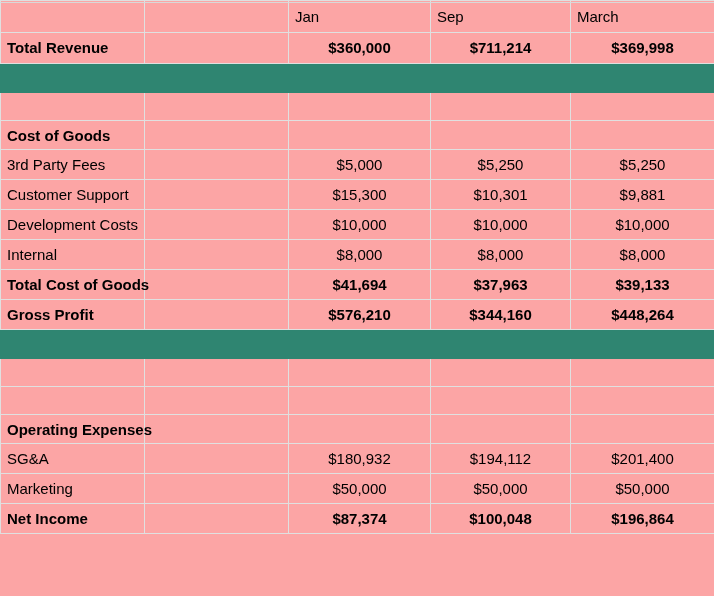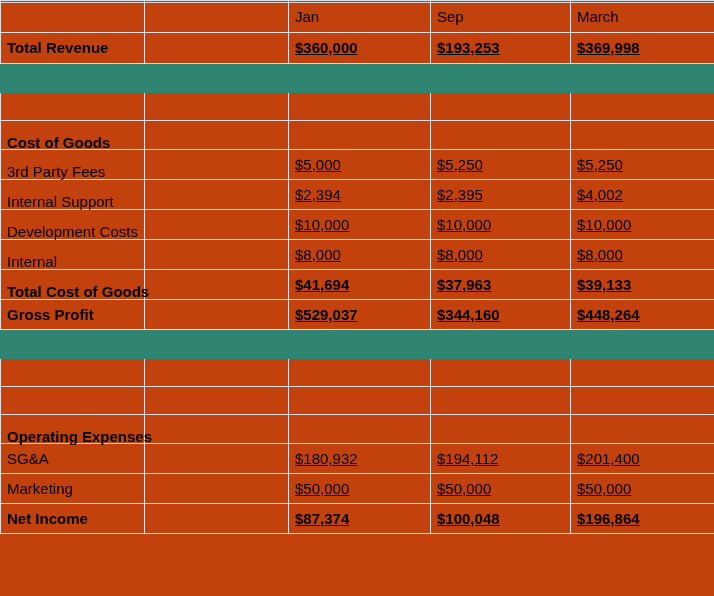--- a/index.html
+++ b/index.html
@@ -9,21 +9,21 @@
   }
   body {
     font-family: "Liberation Sans", sans-serif;
     -webkit-font-smoothing: antialiased;
   }
   #sheet {
     position: relative;
     width: 714px;
     height: 596px;
     overflow: hidden;
-    background: #c2410c;
+    background: #fca5a5;
   }
   table.grid {
     border-collapse: collapse;
     table-layout: fixed;
     width: 714px;
     font-size: 15px;
     color: #000000;
   }
   table.grid col.c-label  { width: 144px; }
   table.grid col.c-spacer { width: 144px; }
@@ -41,37 +41,36 @@
     overflow: visible;
     box-sizing: border-box;
   }
   
   tr.r-head td { height: 31px; line-height: 31px; }
   tr.r-total-revenue td { height: 30px; line-height: 30px; }
   tr.r-green td { height: 29px; line-height: 29px; }
   tr.r-blank-tall td { height: 28px; line-height: 28px; }
 
   td.num {
-    text-align: left;
+    text-align: center;
     font-variant-numeric: tabular-nums;
-    text-decoration: underline;
   }
   td.lbl { text-align: left; }
   td.bold, td.bold * { font-weight: bold; }
 
   
   td.overflow {
     position: relative;
     border-right-color: transparent;
     z-index: 2;
   }
   td.overflow > span {
     position: absolute;
     left: 6px;
-    top: 7px;
+    top: 0;
     white-space: nowrap;
   }
 
   tr.green-band td {
     background: #2f8571;
     border-color: #2f8571;
     border-bottom-color: #2f8571;
     border-top-color: #2f8571;
   }
   tr.green-band td.sep {
@@ -104,21 +103,21 @@
         <td class="lbl"></td>
         <td class="lbl"></td>
         <td class="lbl">Jan</td>
         <td class="lbl">Sep</td>
         <td class="lbl">March</td>
       </tr>
     <tr class="r-total-revenue">
           <td class="lbl bold">Total Revenue</td>
           <td class="lbl"></td>
           <td class="num bold">$360,000</td>
-          <td class="num bold">$193,253</td>
+          <td class="num bold">$711,214</td>
           <td class="num bold">$369,998</td>
         </tr>
         <tr class="r-band-1 green-band r-green">
           <td class="lbl"></td>
           <td class="lbl sep"></td>
           <td class="num"></td>
           <td class="num"></td>
           <td class="num"></td>
         </tr>
         <tr class="r-spacer-1 r-blank-tall">
@@ -139,28 +138,28 @@
         </tr>
         <tr class="r-third-party-fees">
           <td class="lbl overflow">
             <span>3rd Party Fees</span>
           </td>
           <td class="lbl"></td>
           <td class="num">$5,000</td>
           <td class="num">$5,250</td>
           <td class="num">$5,250</td>
         </tr>
-        <tr class="r-internal-support">
-          <td class="lbl overflow">
-            <span>Internal Support</span>
-          </td>
-          <td class="lbl"></td>
-          <td class="num">$2,394</td>
-          <td class="num">$2,395</td>
-          <td class="num">$4,002</td>
+        <tr class="r-customer-support">
+          <td class="lbl overflow">
+            <span>Customer Support</span>
+          </td>
+          <td class="lbl"></td>
+          <td class="num">$15,300</td>
+          <td class="num">$10,301</td>
+          <td class="num">$9,881</td>
         </tr>
         <tr class="r-development-costs">
           <td class="lbl overflow">
             <span>Development Costs</span>
           </td>
           <td class="lbl"></td>
           <td class="num">$10,000</td>
           <td class="num">$10,000</td>
           <td class="num">$10,000</td>
         </tr>
@@ -178,21 +177,21 @@
             <span>Total Cost of Goods</span>
           </td>
           <td class="lbl"></td>
           <td class="num bold">$41,694</td>
           <td class="num bold">$37,963</td>
           <td class="num bold">$39,133</td>
         </tr>
         <tr class="r-gross-profit">
           <td class="lbl bold">Gross Profit</td>
           <td class="lbl"></td>
-          <td class="num bold">$529,037</td>
+          <td class="num bold">$576,210</td>
           <td class="num bold">$344,160</td>
           <td class="num bold">$448,264</td>
         </tr>
         <tr class="r-band-2 green-band r-green">
           <td class="lbl"></td>
           <td class="lbl sep"></td>
           <td class="num"></td>
           <td class="num"></td>
           <td class="num"></td>
         </tr>

